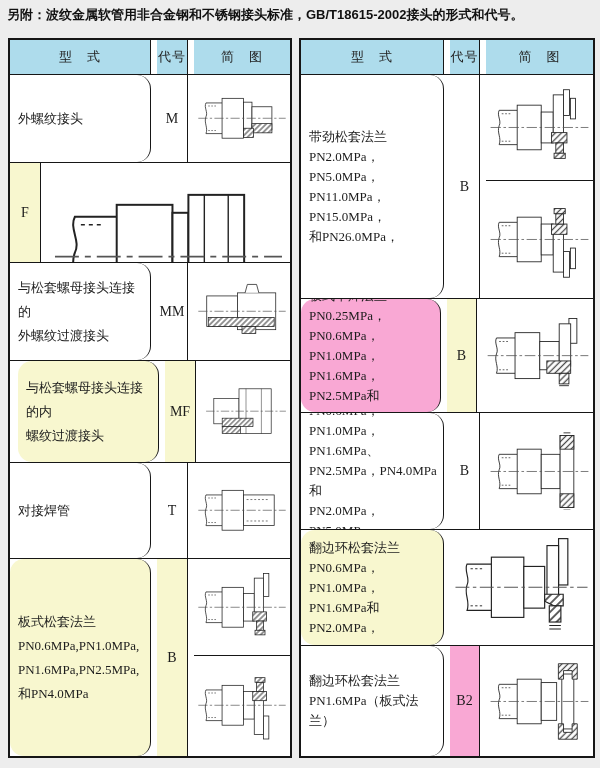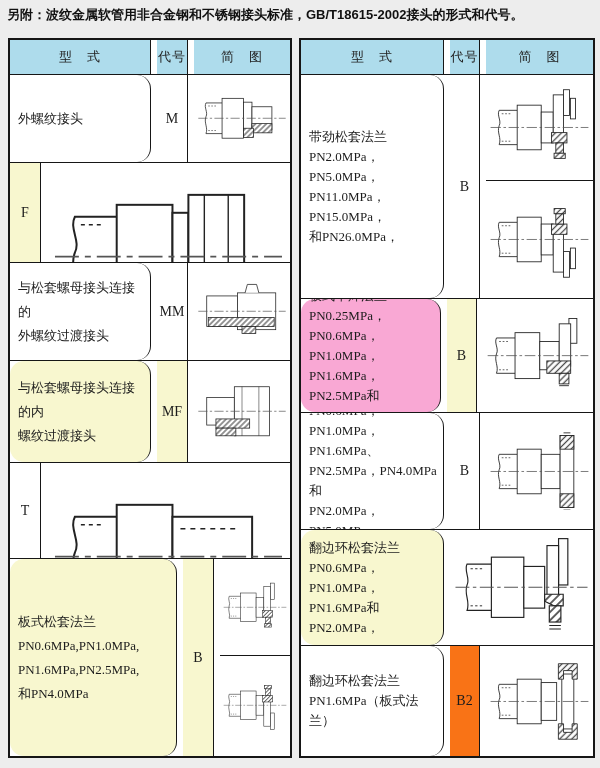--- a/index.html
+++ b/index.html
@@ -117,54 +117,55 @@
             <rect x="14" y="26" width="40" height="40" fill="#fff" stroke="#222"></rect>
             <rect x="54" y="22" width="50" height="48" fill="#fff" stroke="#222"></rect>
             <path d="M64 22 l3 -11 h12 l3 11" fill="#fff" stroke="#222"></path>
             <rect x="16" y="54" width="86" height="12" fill="url(#hp)" stroke="#222"></rect>
             <rect x="60" y="66" width="18" height="9" fill="url(#hp)" stroke="#222"></rect>
             <path d="M3 46 H117" stroke="#555" stroke-width="0.9" fill="none" stroke-dasharray="12 3 3 3"></path>
           </svg>
         </div>
       </div>
     </div>
-    <div class="trow bb" style="height: 102px;">
+    <div class="trow bb" style="height: 102px; padding-left: 8px;">
       <div class="cell typecell br" style="width: 141px; background: rgb(248, 247, 207);">与松套螺母接头连接的内
 螺纹过渡接头</div>
       <div class="cell codecell br" style="width: 31px; background: rgb(248, 247, 207);">MF</div>
       <div class="cell diagcell" style="flex: 1 1 0%;">
         <div class="diagsub">
           <svg viewBox="0 0 120 92" preserveAspectRatio="xMidYMid meet" stroke-width="1">
             <rect x="14" y="28" width="36" height="36" fill="#fff" stroke="#222"></rect>
             <rect x="50" y="14" width="46" height="64" fill="#fff" stroke="#222"></rect>
             <path d="M60 14 v64 M82 14 v64" stroke="#222" stroke-width="0.7" fill="none"></path>
             <rect x="26" y="56" width="44" height="12" fill="url(#hp)" stroke="#222"></rect>
             <rect x="26" y="68" width="26" height="10" fill="url(#hp)" stroke="#222"></rect>
             <path d="M3 46 H117" stroke="#555" stroke-width="0.9" fill="none" stroke-dasharray="12 3 3 3"></path>
           </svg>
         </div>
       </div>
     </div>
     <div class="trow bb" style="height: 96px;">
+      <div class="cell typecell br" style="width: 141px; background: rgb(255, 255, 255);">对接焊管</div>
       <div class="cell codecell br" style="width: 31px; background: rgb(255, 255, 255);">T</div>
       <div class="cell diagcell" style="flex: 1 1 0%;">
         <div class="diagsub">
           <svg viewBox="0 0 120 92" preserveAspectRatio="xMidYMid meet" stroke-width="1">
             <path d="M34 26 H13 C10 32 16 38 13 44 C10 52 16 58 13 66 H34" fill="#fff" stroke="#222"></path>
             <path d="M16 30 h12 M16 62 h12" stroke="#222" stroke-width="0.8" stroke-dasharray="2 2" fill="none"></path>
             <rect x="34" y="20" width="28" height="52" fill="#fff" stroke="#222"></rect>
             <rect x="62" y="26" width="40" height="40" fill="#fff" stroke="#222"></rect>
             <path d="M66 32 h30 M66 60 h30" stroke="#222" stroke-width="0.8" stroke-dasharray="2.5 2.5" fill="none"></path>
             <path d="M3 46 H117" stroke="#555" stroke-width="0.9" fill="none" stroke-dasharray="12 3 3 3"></path>
           </svg>
         </div>
       </div>
     </div>
     <div class="trow" style="height: 197px;">
-      <div class="cell typecell br" style="width: 167px; background: rgb(248, 247, 207);">板式松套法兰
+      <div class="cell typecell br" style="width: 141px; background: rgb(248, 247, 207);">板式松套法兰
 PN0.6MPa,PN1.0MPa,
 PN1.6MPa,PN2.5MPa,
 和PN4.0MPa</div>
       <div class="cell codecell br" style="width: 31px; background: rgb(248, 247, 207);">B</div>
       <div class="cell diagcell" style="flex: 1 1 0%;">
         <div class="diagsub db" style="flex: 0 0 97px;">
           <svg viewBox="0 0 120 92" preserveAspectRatio="xMidYMid meet" stroke-width="1">
             <path d="M34 26 H13 C10 32 16 38 13 44 C10 52 16 58 13 66 H34" fill="#fff" stroke="#222"></path>
             <path d="M16 30 h12 M16 62 h12" stroke="#222" stroke-width="0.8" stroke-dasharray="2 2" fill="none"></path>
             <rect x="34" y="20" width="28" height="52" fill="#fff" stroke="#222"></rect>
@@ -303,21 +304,21 @@
             <rect x="84" y="62" width="10" height="14" fill="url(#hp)" stroke="#222"></rect>
             <path d="M84 79 h10 M84 82 h10" stroke="#222" fill="none"></path>
             <path d="M3 46 H117" stroke="#555" stroke-width="0.9" fill="none" stroke-dasharray="12 3 3 3"></path>
           </svg>
         </div>
       </div>
     </div>
     <div class="trow" style="height: 110px;">
       <div class="cell typecell br" style="width: 143px; background: rgb(255, 255, 255);">翻边环松套法兰
 PN1.6MPa（板式法兰）</div>
-      <div class="cell codecell br" style="width: 30px; background: #f97316;">B2</div>
+      <div class="cell codecell br" style="width: 30px; background: #f9a8d4;">B2</div>
       <div class="cell diagcell" style="flex: 1 1 0%;">
         <div class="diagsub">
           <svg viewBox="0 0 120 92" preserveAspectRatio="xMidYMid meet" stroke-width="1">
             <path d="M34 26 H13 C10 32 16 38 13 44 C10 52 16 58 13 66 H34" fill="#fff" stroke="#222"></path>
             <path d="M16 30 h12 M16 62 h12" stroke="#222" stroke-width="0.8" stroke-dasharray="2 2" fill="none"></path>
             <rect x="34" y="20" width="28" height="52" fill="#fff" stroke="#222"></rect>
             <rect x="62" y="24" width="18" height="44" fill="#fff" stroke="#222"></rect>
             <rect x="86" y="14" width="14" height="64" fill="#fff" stroke="#222"></rect>
             <path d="M82 2 h22 v18 h-6 v-10 h-10 v10 h-6 z" fill="url(#hp)" stroke="#222"></path>
             <path d="M82 90 h22 v-18 h-6 v10 h-10 v-10 h-6 z" fill="url(#hp)" stroke="#222"></path>

